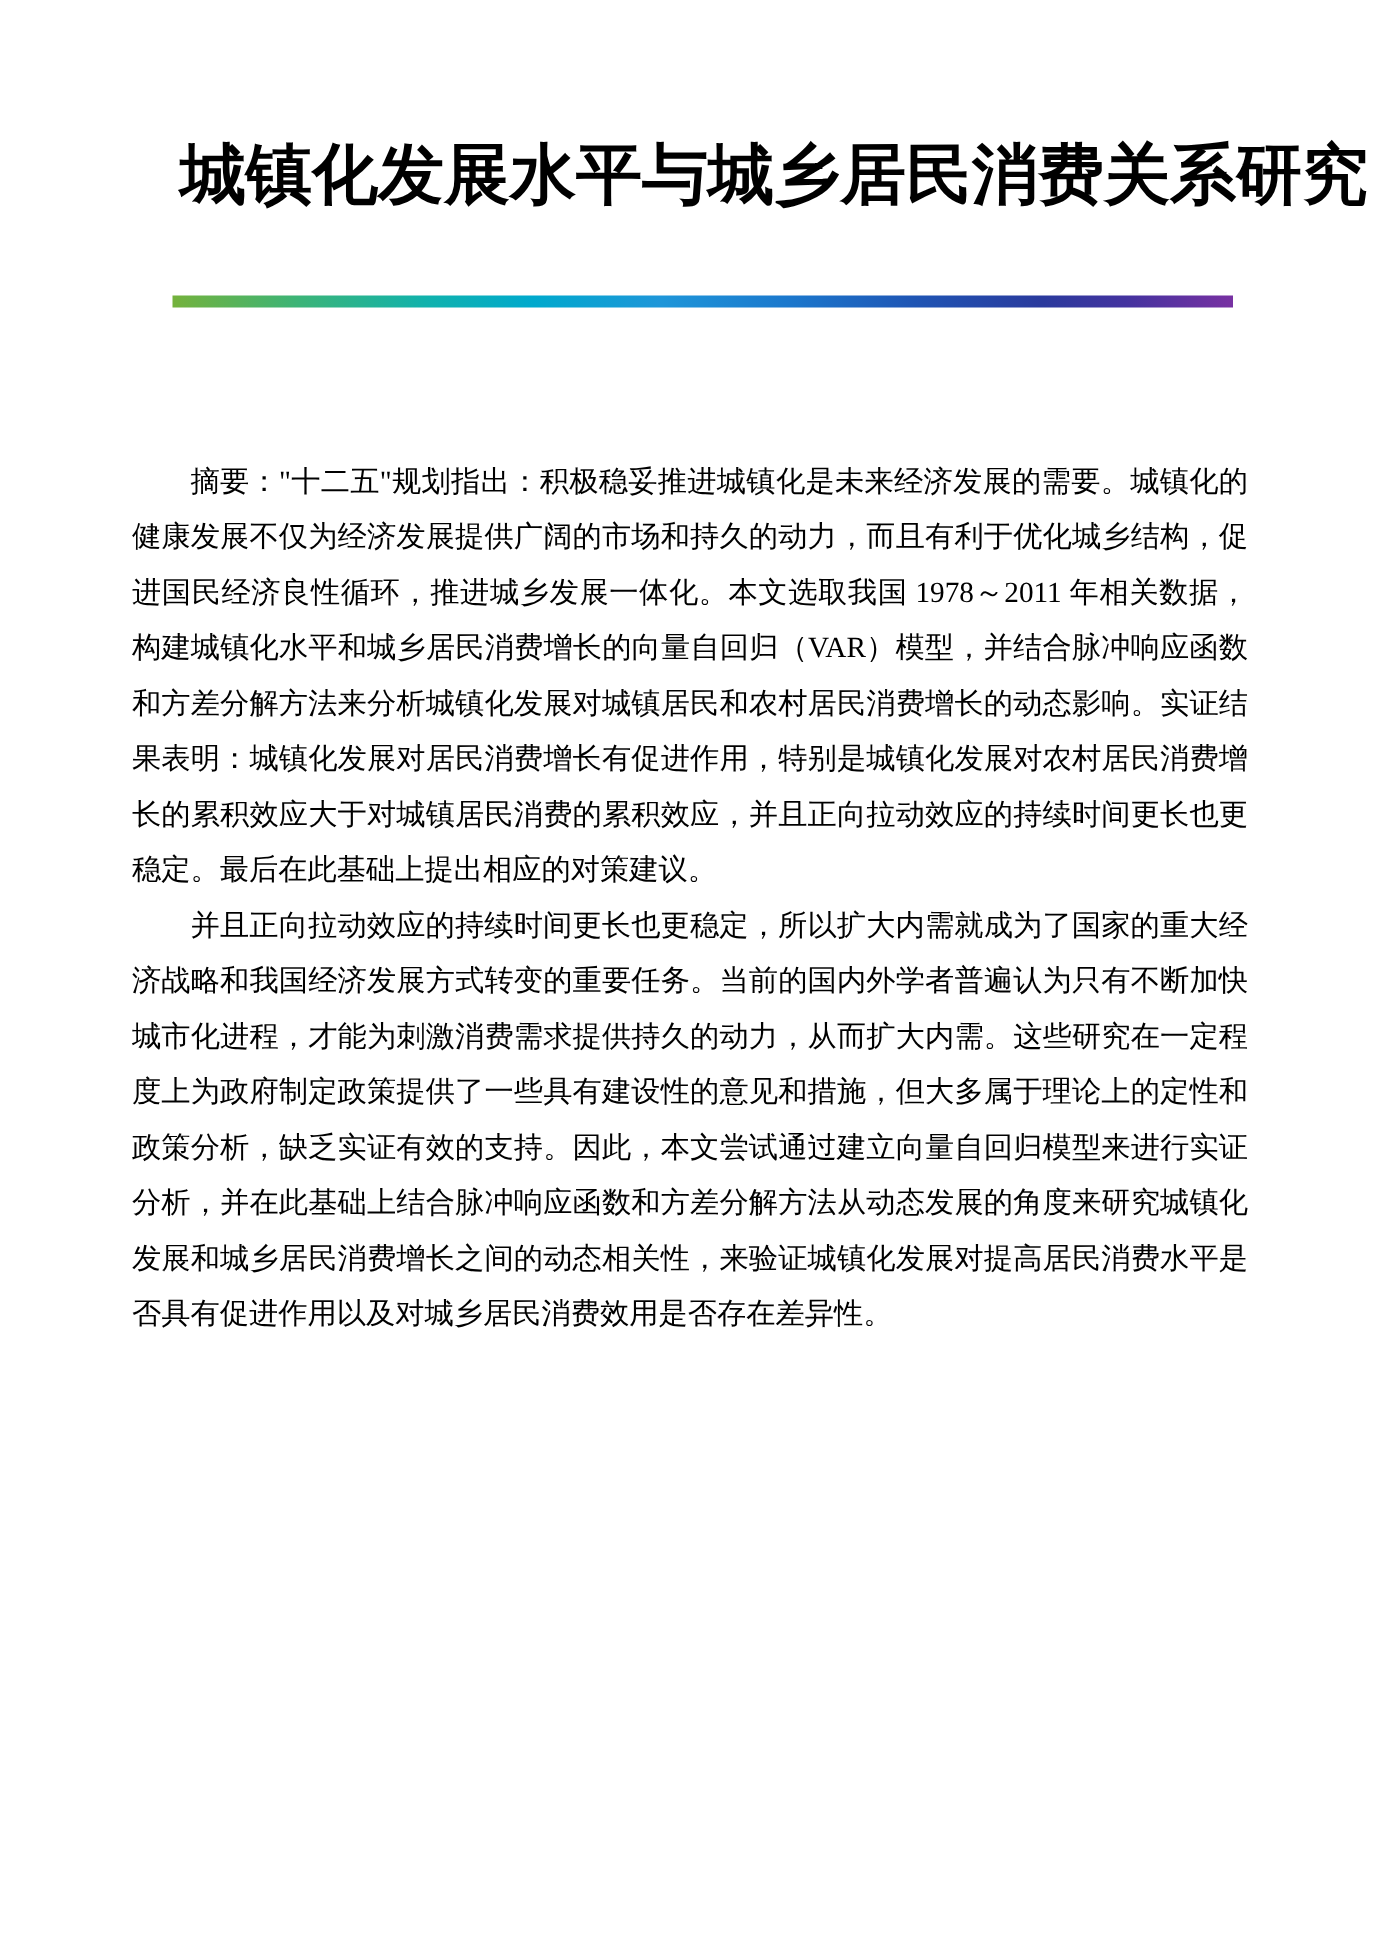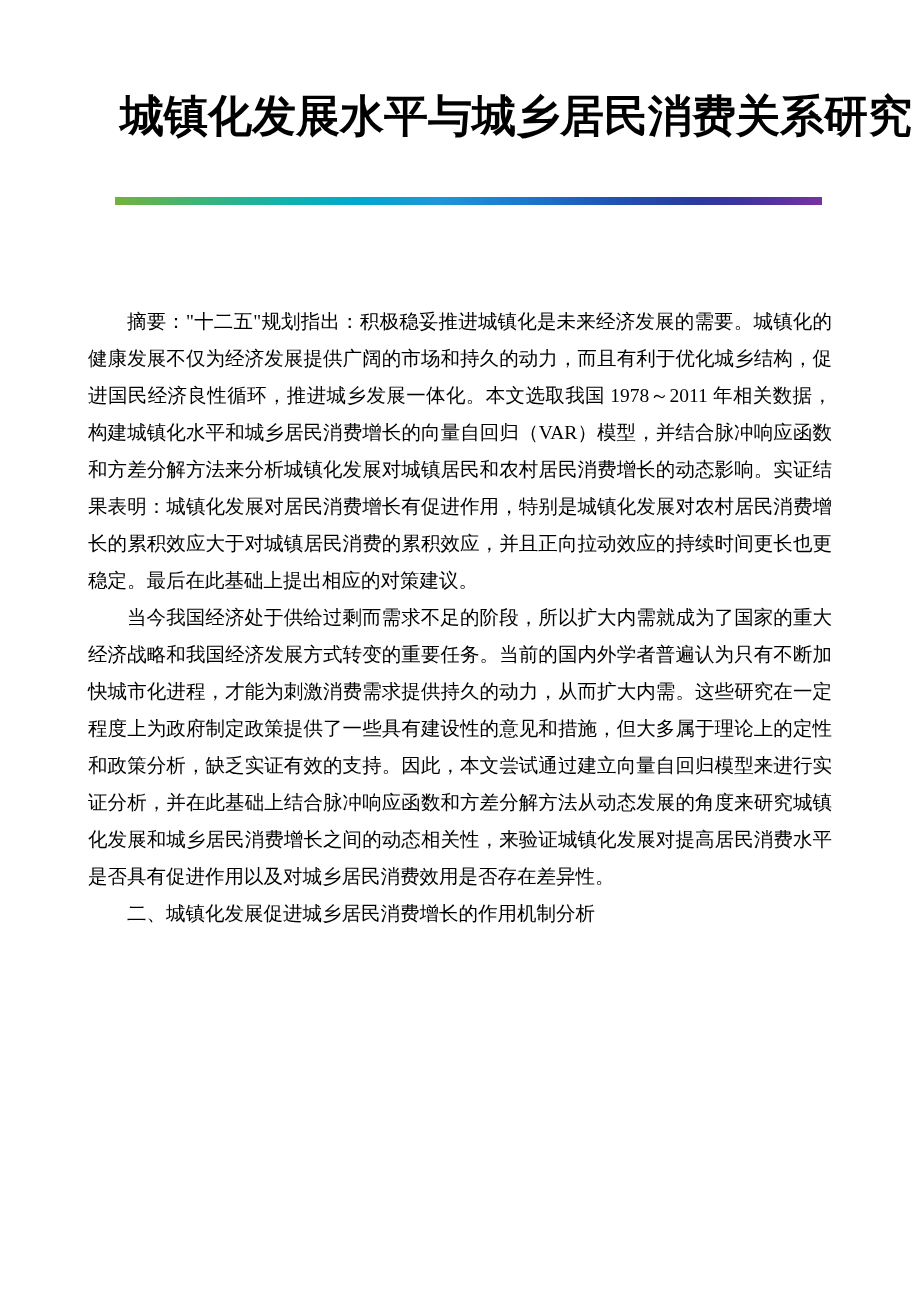--- a/index.html
+++ b/index.html
@@ -61,17 +61,16 @@
 <body>
 
 <div class="page">
 
   <h1 class="doc-title">城镇化发展水平与城乡居民消费关系研究</h1>
 
   <div class="gradient-divider"></div>
 
   <div class="doc-body">
     <p>摘要："十二五"规划指出：积极稳妥推进城镇化是未来经济发展的需要。城镇化的健康发展不仅为经济发展提供广阔的市场和持久的动力，而且有利于优化城乡结构，促进国民经济良性循环，推进城乡发展一体化。本文选取我国 1978～2011 年相关数据，构建城镇化水平和城乡居民消费增长的向量自回归（VAR）模型，并结合脉冲响应函数和方差分解方法来分析城镇化发展对城镇居民和农村居民消费增长的动态影响。实证结果表明：城镇化发展对居民消费增长有促进作用，特别是城镇化发展对农村居民消费增长的累积效应大于对城镇居民消费的累积效应，并且正向拉动效应的持续时间更长也更稳定。最后在此基础上提出相应的对策建议。</p>
-    <p>当今我国经济处于供给过剩而需求不足的阶段，所以扩大内需就成为了国家的重大经济战略和我国经济发展方式转变的重要任务。当前的国内外学者普遍认为只有不断加快城市化进程，才能为刺激消费需求提供持久的动力，从而扩大内需。这些研究在一定程度上为政府制定政策提供了一些具有建设性的意见和措施，但大多属于理论上的定性和政策分析，缺乏实证有效的支持。因此，本文尝试通过建立向量自回归模型来进行实证分析，并在此基础上结合脉冲响应函数和方差分解方法从动态发展的角度来研究城镇化发展和城乡居民消费增长之间的动态相关性，来验证城镇化发展对提高居民消费水平是否具有促进作用以及对城乡居民消费效用是否存在差异性。</p>
-    <p>二、城镇化发展促进城乡居民消费增长的作用机制分析</p>
+    <p>并且正向拉动效应的持续时间更长也更稳定，所以扩大内需就成为了国家的重大经济战略和我国经济发展方式转变的重要任务。当前的国内外学者普遍认为只有不断加快城市化进程，才能为刺激消费需求提供持久的动力，从而扩大内需。这些研究在一定程度上为政府制定政策提供了一些具有建设性的意见和措施，但大多属于理论上的定性和政策分析，缺乏实证有效的支持。因此，本文尝试通过建立向量自回归模型来进行实证分析，并在此基础上结合脉冲响应函数和方差分解方法从动态发展的角度来研究城镇化发展和城乡居民消费增长之间的动态相关性，来验证城镇化发展对提高居民消费水平是否具有促进作用以及对城乡居民消费效用是否存在差异性。</p>
   </div>
 
 </div>
 
 </body></html>

